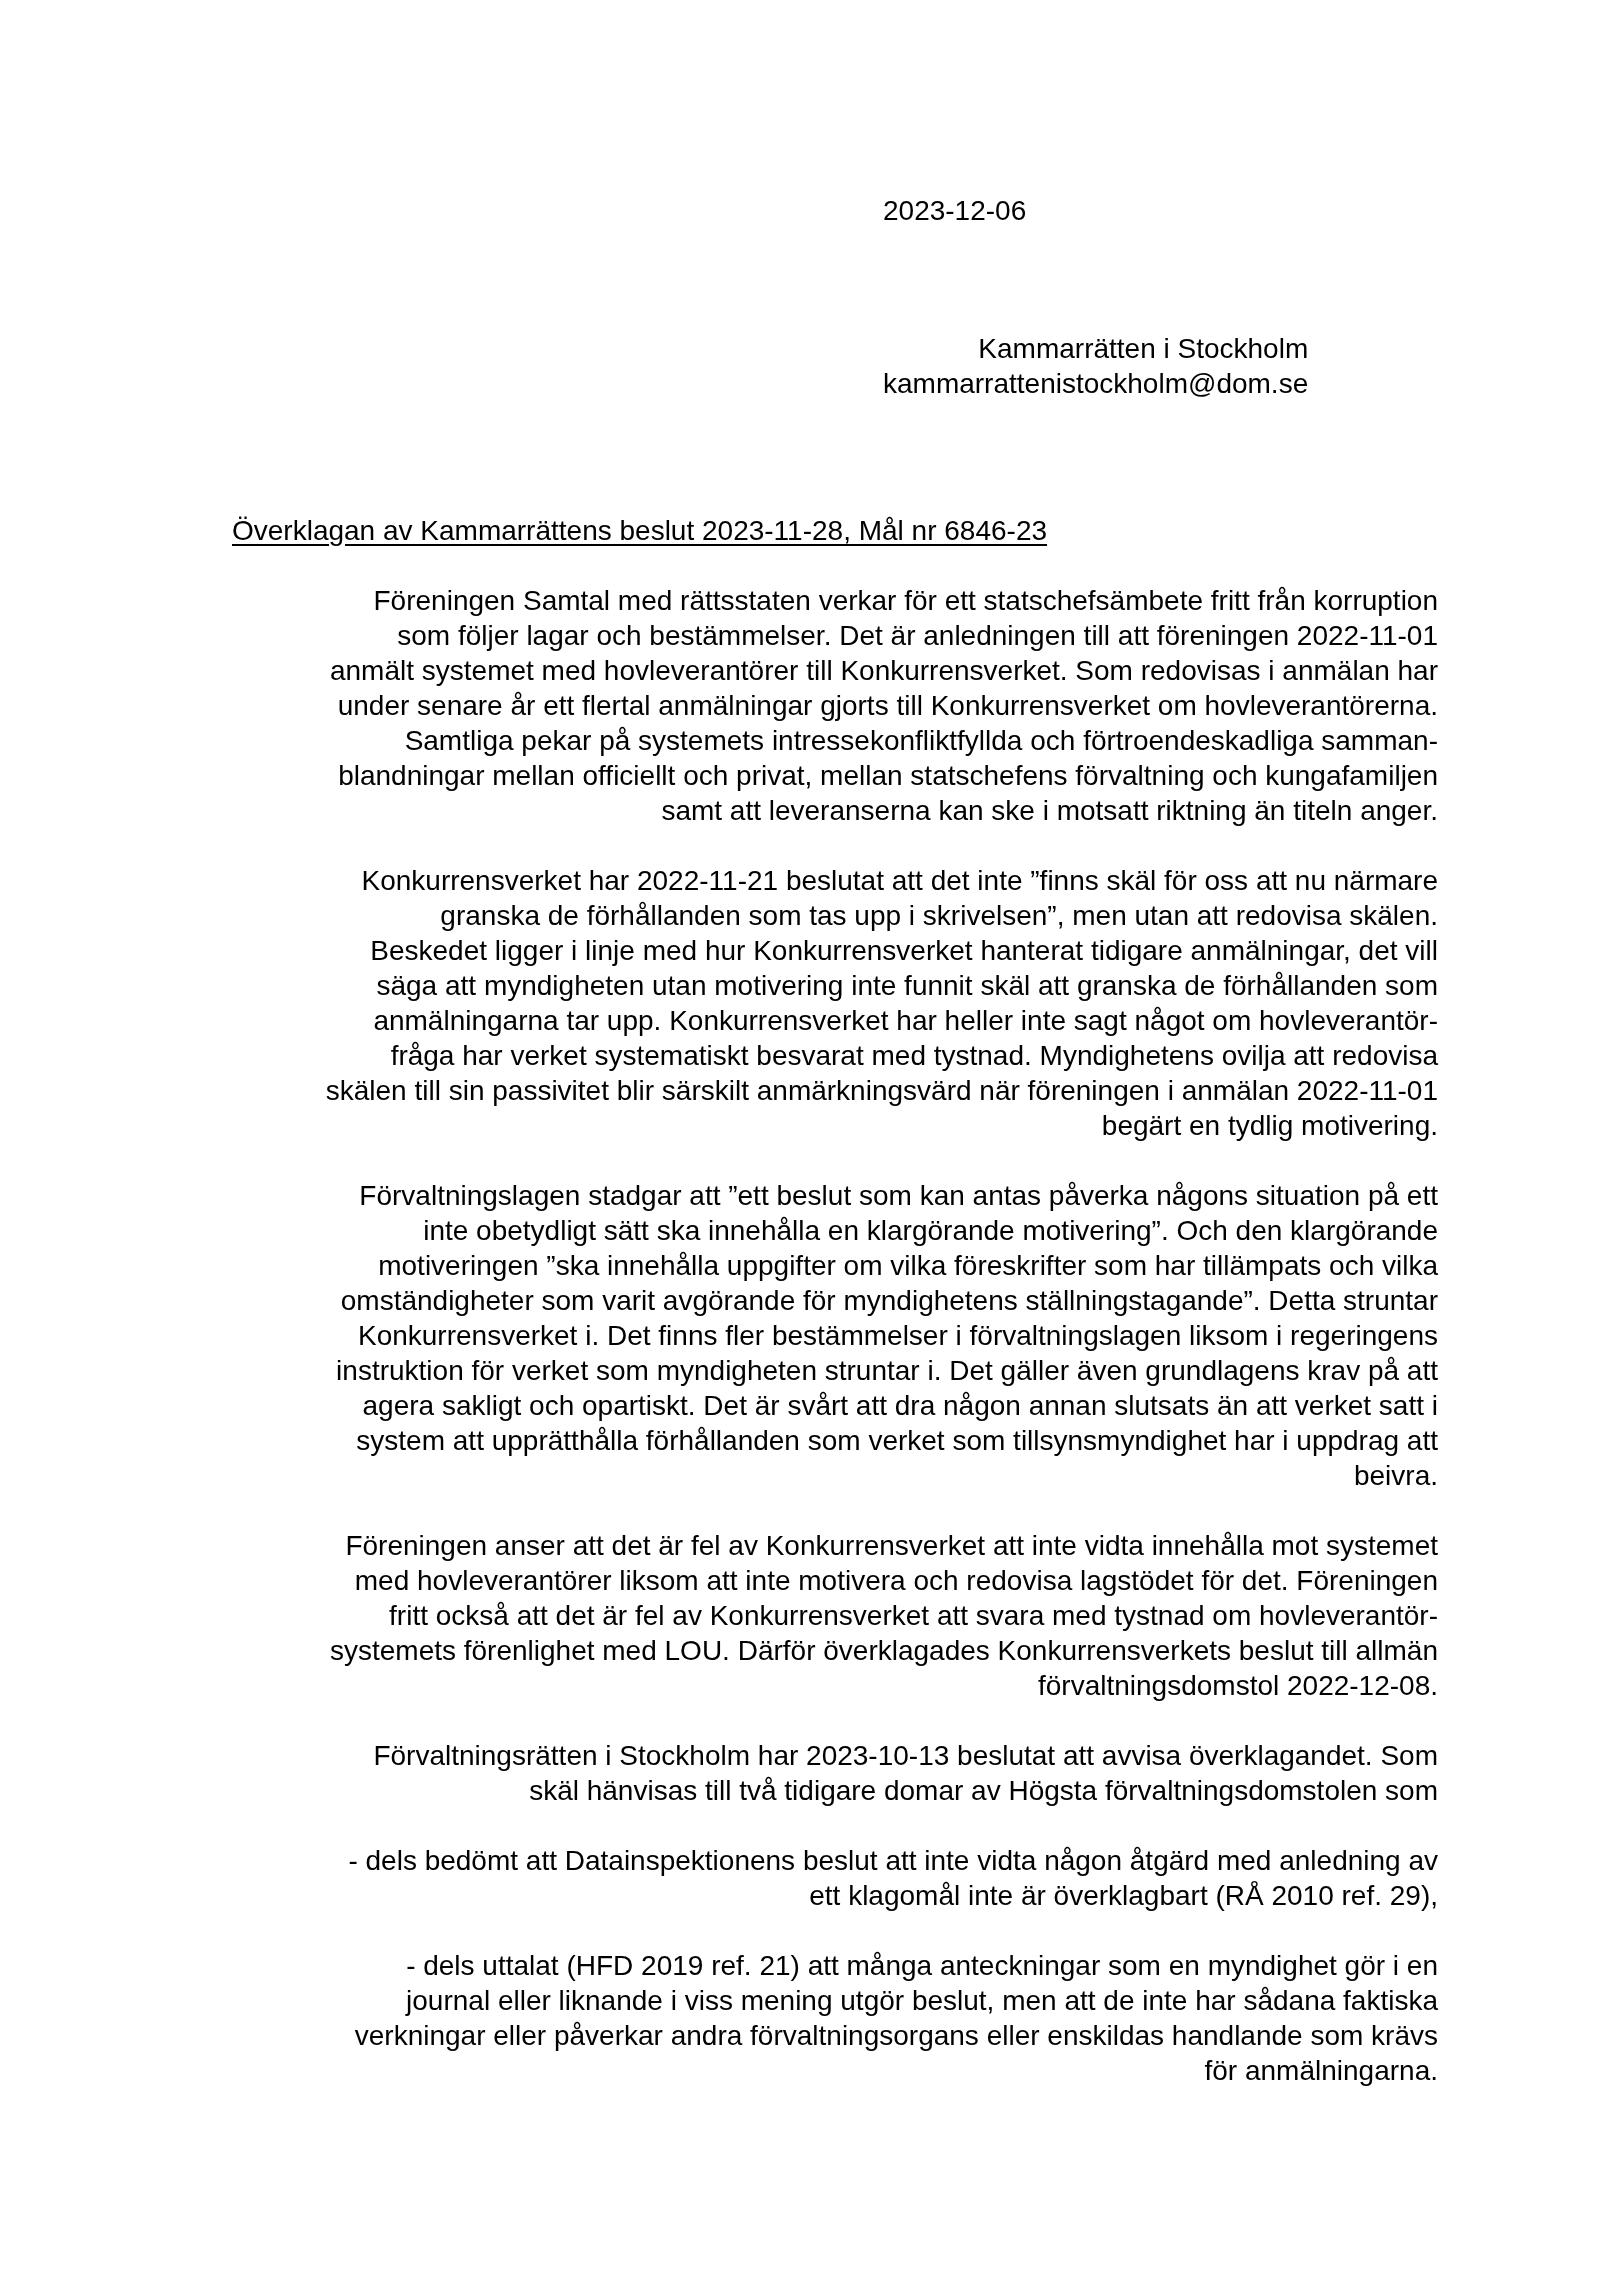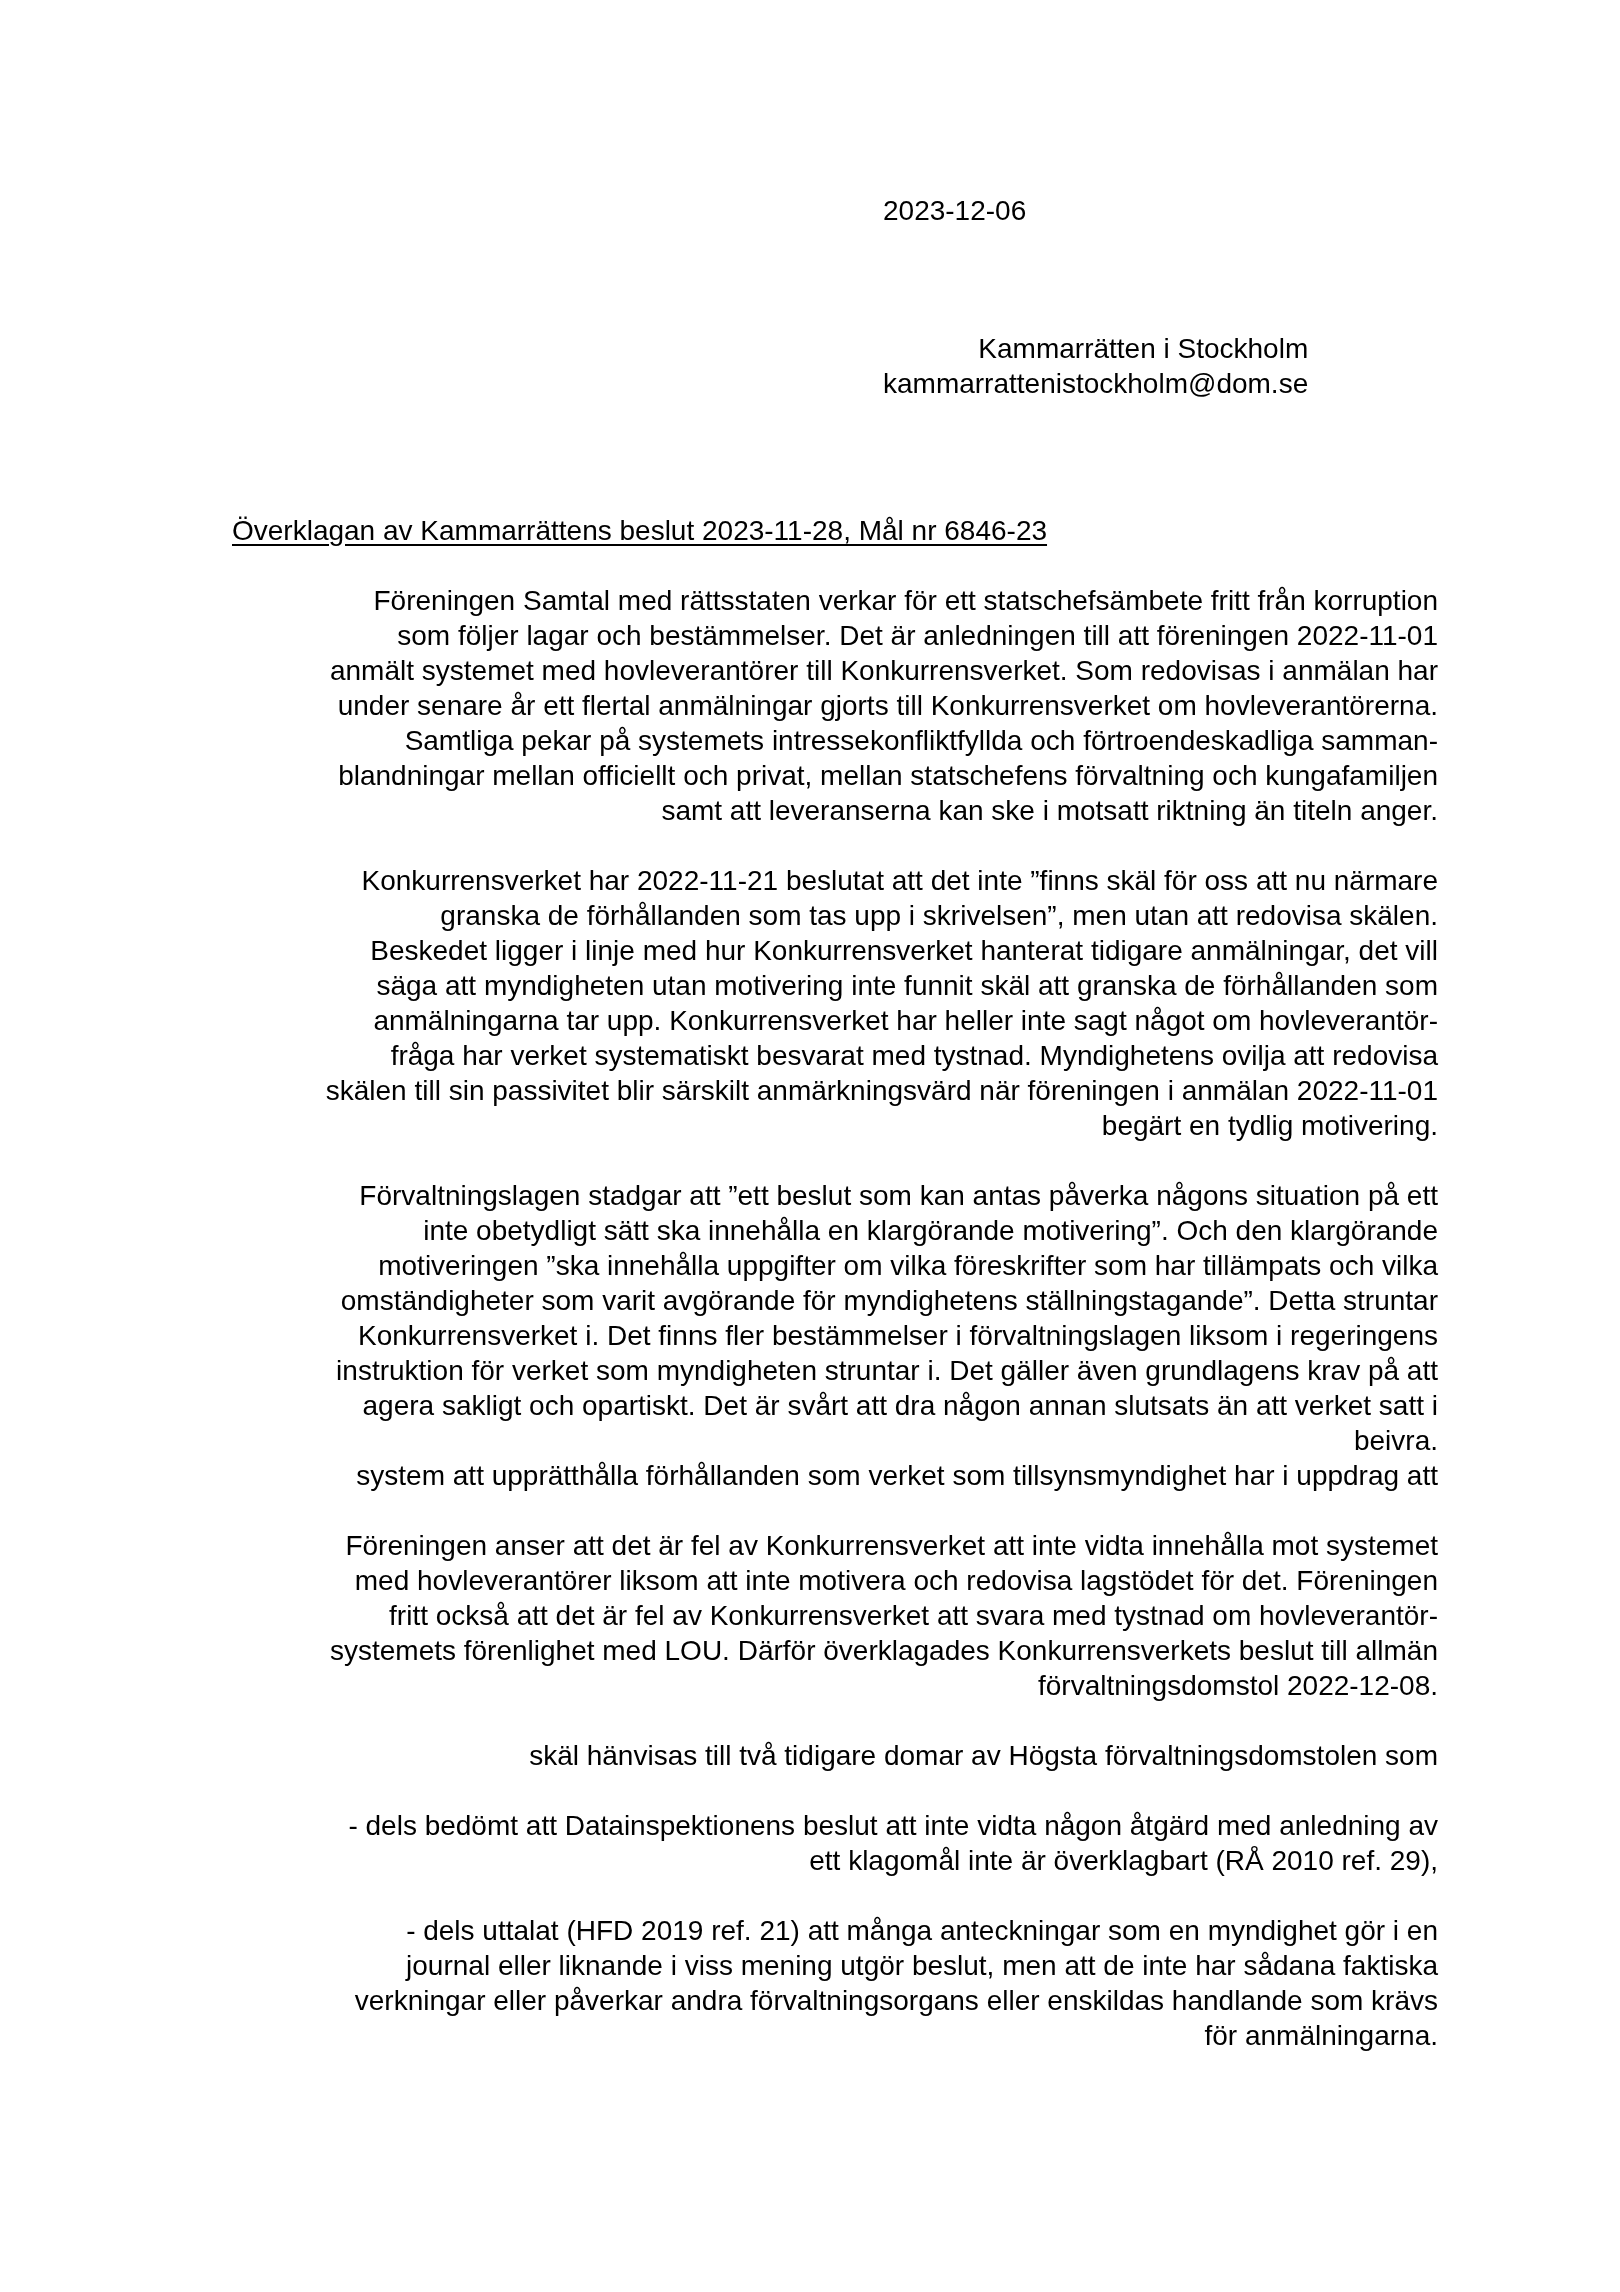--- a/index.html
+++ b/index.html
@@ -54,31 +54,32 @@
           <span class="ln">begärt en tydlig motivering.</span>
         </div>
         <div class="para">
           <span class="ln">Förvaltningslagen stadgar att ”ett beslut som kan antas påverka någons situation på ett</span>
           <span class="ln">inte obetydligt sätt ska innehålla en klargörande motivering”. Och den klargörande</span>
           <span class="ln">motiveringen ”ska innehålla uppgifter om vilka föreskrifter som har tillämpats och vilka</span>
           <span class="ln">omständigheter som varit avgörande för myndighetens ställningstagande”. Detta struntar</span>
           <span class="ln">Konkurrensverket i. Det finns fler bestämmelser i förvaltningslagen liksom i regeringens</span>
           <span class="ln">instruktion för verket som myndigheten struntar i. Det gäller även grundlagens krav på att</span>
           <span class="ln">agera sakligt och opartiskt. Det är svårt att dra någon annan slutsats än att verket satt i</span>
+          <span class="ln">system att upprätthålla förhållanden som verket som tillsynsmyndighet har i uppdrag att</span>
           <span class="ln">beivra.</span>
-          <span class="ln">system att upprätthålla förhållanden som verket som tillsynsmyndighet har i uppdrag att</span>
         </div>
         <div class="para">
           <span class="ln">Föreningen anser att det är fel av Konkurrensverket att inte vidta innehålla mot systemet</span>
           <span class="ln">med hovleverantörer liksom att inte motivera och redovisa lagstödet för det. Föreningen</span>
           <span class="ln">fritt också att det är fel av Konkurrensverket att svara med tystnad om hovleverantör-</span>
           <span class="ln">systemets förenlighet med LOU. Därför överklagades Konkurrensverkets beslut till allmän</span>
           <span class="ln">förvaltningsdomstol 2022-12-08.</span>
         </div>
         <div class="para">
+          <span class="ln">Förvaltningsrätten i Stockholm har 2023-10-13 beslutat att avvisa överklagandet. Som</span>
           <span class="ln">skäl hänvisas till två tidigare domar av Högsta förvaltningsdomstolen som</span>
         </div>
         <div class="para">
           <span class="ln">- dels bedömt att Datainspektionens beslut att inte vidta någon åtgärd med anledning av</span>
           <span class="ln">ett klagomål inte är överklagbart (RÅ 2010 ref. 29),</span>
         </div>
         <div class="para">
           <span class="ln">- dels uttalat (HFD 2019 ref. 21) att många anteckningar som en myndighet gör i en</span>
           <span class="ln">journal eller liknande i viss mening utgör beslut, men att de inte har sådana faktiska</span>
           <span class="ln">verkningar eller påverkar andra förvaltningsorgans eller enskildas handlande som krävs</span>

